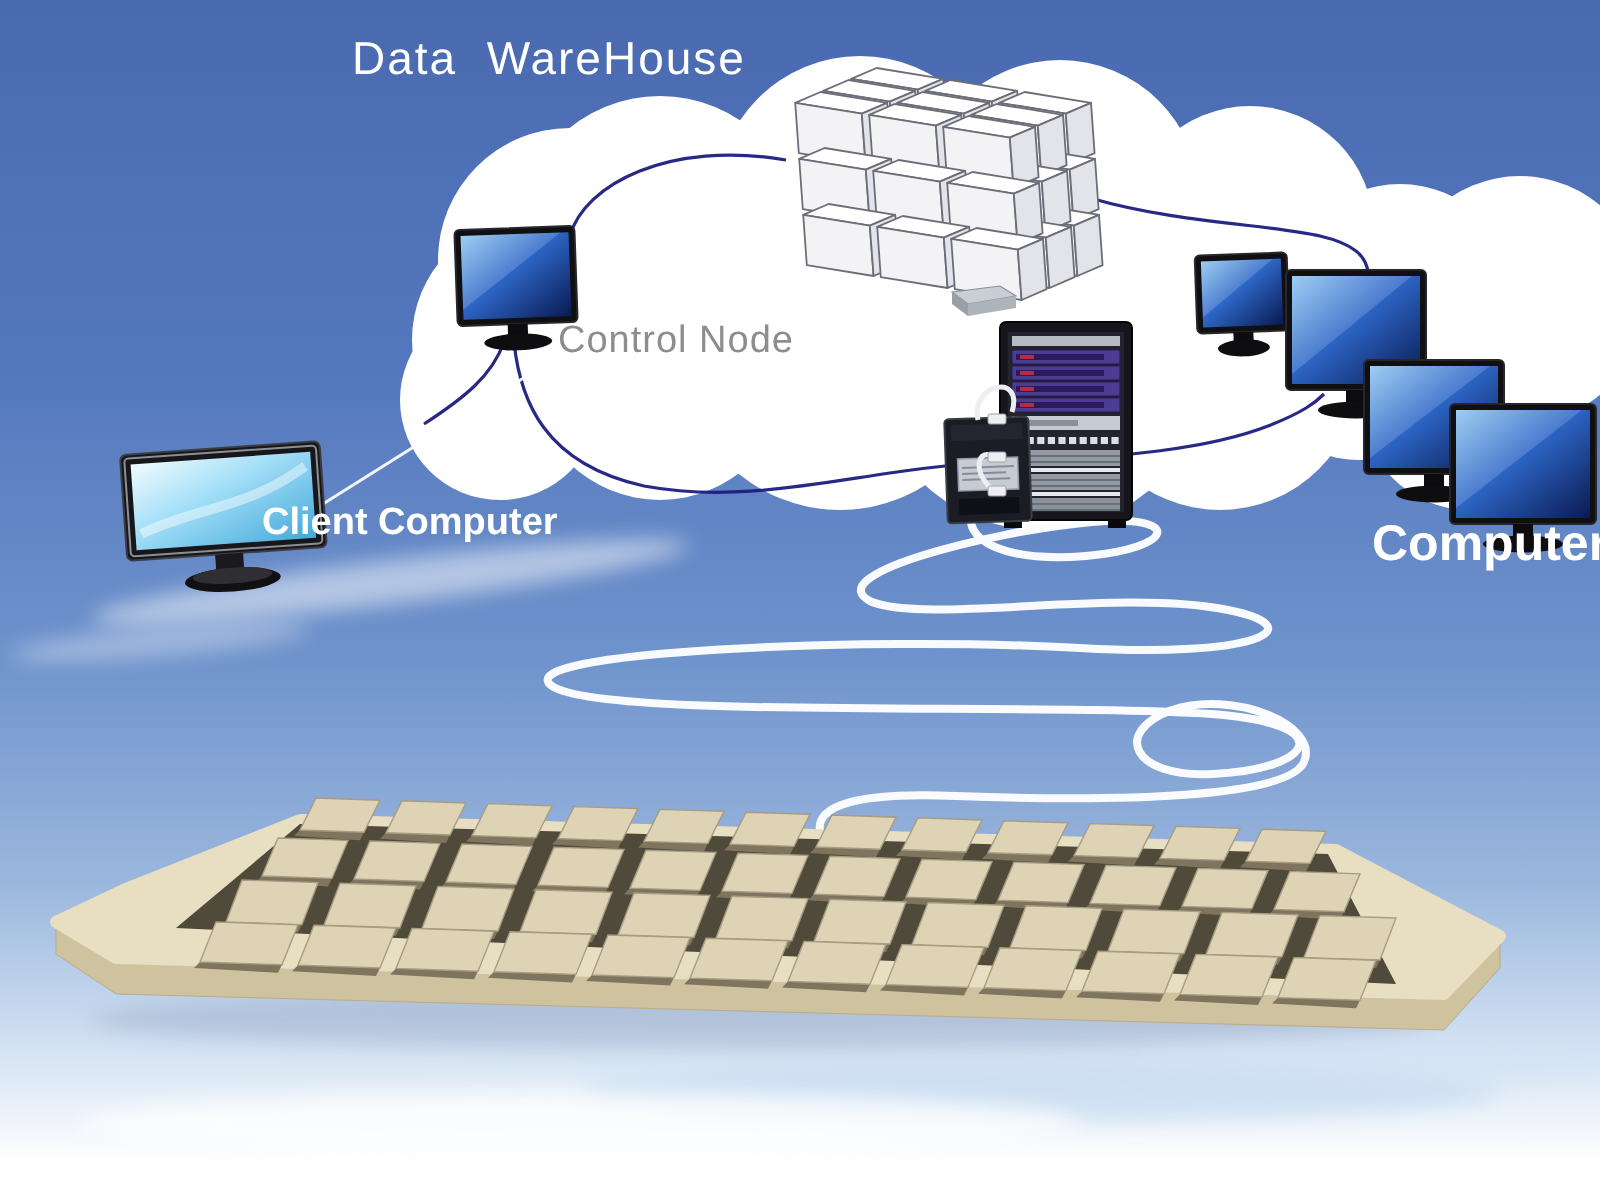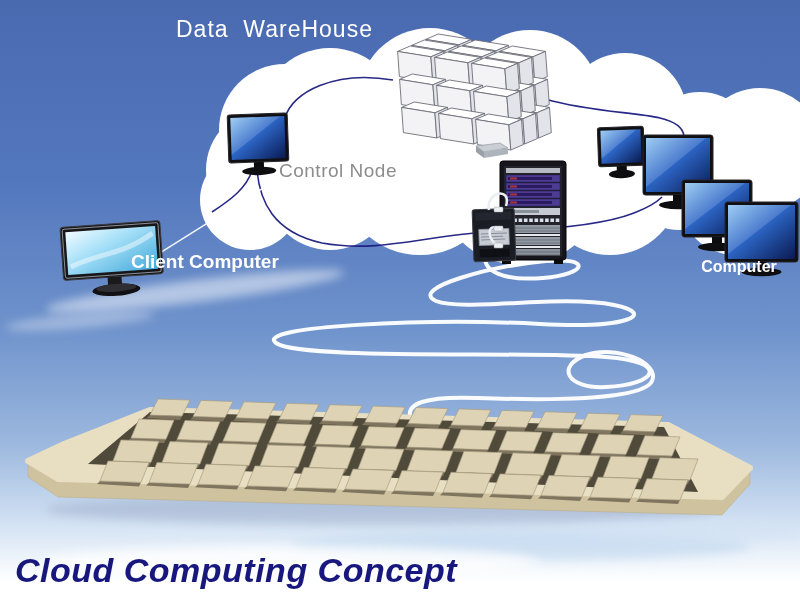--- a/index.html
+++ b/index.html
@@ -12,21 +12,21 @@
     background:linear-gradient(180deg, var(--sky-top) 0%, #5377bd 30%, #6f93cc 55%,
                #9cb8de 74%, #d6e4f4 88%, #ffffff 97%);
     padding-left:20px;
   }
   svg#scene{position:absolute; left:0; top:0;}
   .lbl{position:absolute; color:var(--label-white);}
   .dw{left:176px; top:16px; font-size:23px; letter-spacing:1px; white-space:pre;}
   .cn{left:279px; top:160px; font-size:19px; color:var(--label-gray); letter-spacing:.5px;}
   .cc{left:131px; top:251px; font-size:19px; font-weight:bold;}
   .as{left:515px; top:264px; font-size:19px; font-weight:bold;}
-  .compnet{left:686px; top:258px; width:106px; text-align:center; font-size:16px; font-weight:bold;}
+  .compnet{left:686px; top:258px; width:106px; text-align:center; font-size:25px; font-weight:bold;}
   .compnet .l2{margin-top:18px;}
   .title{
     position:absolute; left:15px; top:551px; font-size:34px; font-weight:bold; font-style:italic;
     color:var(--title-navy); letter-spacing:.5px;
   }
 </style>
 </head>
 <body>
 
 <div class="canvas">
@@ -388,14 +388,13 @@
         <ellipse cx="690" cy="532" rx="120" ry="10" fill="#d3e2f4" opacity="0.6" filter="url(#soft)"></ellipse>
       </g>
     </svg>
 
   <div class="lbl dw">Data  WareHouse</div>
   <div class="lbl cc">Client Computer</div>
   <div class="lbl cn">Control Node</div>
   <div class="lbl compnet">
     <div class="l1">Computer</div>
   </div>
-  <div class="title">Cloud Computing Concept</div>
 </div>
 
 </body></html>

